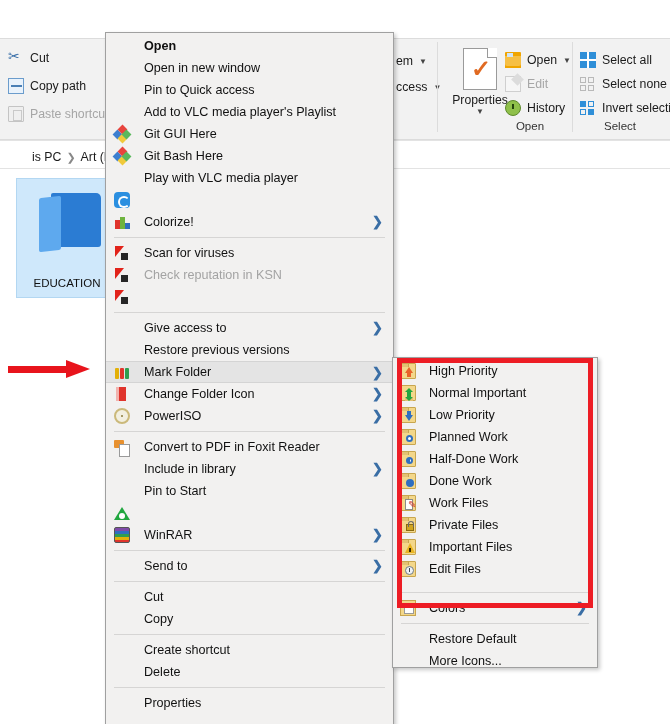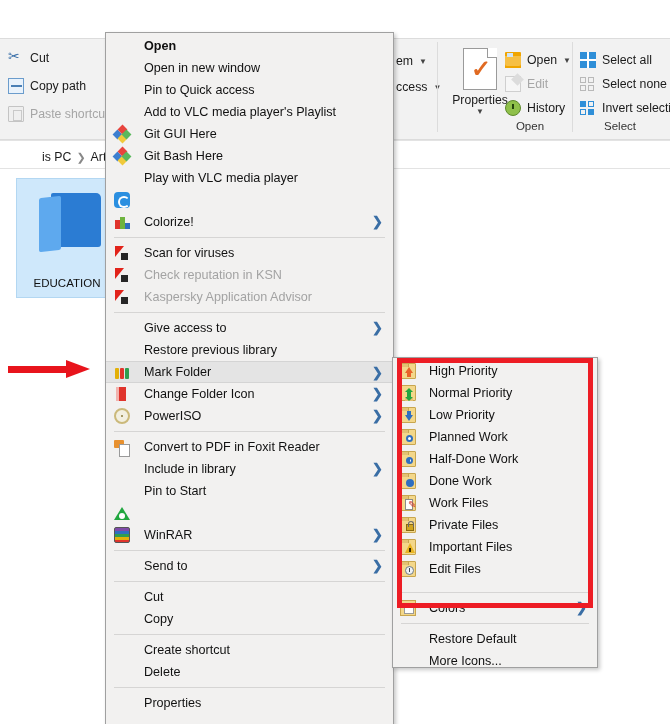--- a/index.html
+++ b/index.html
@@ -254,21 +254,21 @@
           <i class="f" style="left:8px;top:9px"></i>
         </span>
     <span>Invert selection</span>
   </div>
   <div class="group-label" style="left:585px; top:120px; width:70px;">Select</div>
 
   <div class="ribbon-underline"></div>
 </div>
 
 <div class="breadcrumb">
-  <span style="margin-left:12px;padding-left:30px;">is PC</span>
+  <span style="margin-left:2px;padding-left:30px;">is PC</span>
   <span class="bc-sep">❯</span>
   <span>Art (F:)</span>
   <span class="bc-sep">❯</span>
 </div>
 <div class="bc-line"></div>
 
 <div class="file-tile">
   <div class="folder-glyph">
     <div class="fg-back"></div>
         <div class="fg-front"></div>
@@ -333,31 +333,30 @@
   <div class="mi">
     <span class="mico gi-kav"></span>
     <span class="lbl">Scan for viruses</span>
       </div>
   <div class="mi dim">
     <span class="mico gi-kav"></span>
     <span class="lbl">Check reputation in KSN</span>
       </div>
   <div class="mi dim">
     <span class="mico gi-kav"></span>
-    <span class="lbl">Kaspersky Application Advisor</span>
       </div>
 
   <div class="sep"></div>
 
   <div class="mi">
     <span class="lbl">Give access to</span>
     <span class="arrow">❯</span>
       </div>
   <div class="mi">
-    <span class="lbl">Restore previous library</span>
+    <span class="lbl">Restore previous versions</span>
       </div>
   <div class="mi hl">
     <span class="mico gi-mark">
           <i class="a"></i>
           <i class="b"></i>
           <i class="c"></i>
         </span>
     <span class="lbl">Mark Folder</span>
     <span class="arrow">❯</span>
       </div>
@@ -430,21 +429,21 @@
   <div class="mi mi-sub">
     <span class="mico sfi ar-up">
           <i></i>
         </span>
     <span class="lbl">High Priority</span>
       </div>
   <div class="mi mi-sub">
     <span class="mico sfi ar-ud">
           <i></i>
         </span>
-    <span class="lbl">Normal Priority</span>
+    <span class="lbl">Normal Important</span>
       </div>
   <div class="mi mi-sub">
     <span class="mico sfi ar-dn">
           <i></i>
         </span>
     <span class="lbl">Low Priority</span>
       </div>
   <div class="mi mi-sub">
     <span class="mico sfi cir-o">
           <i></i>

